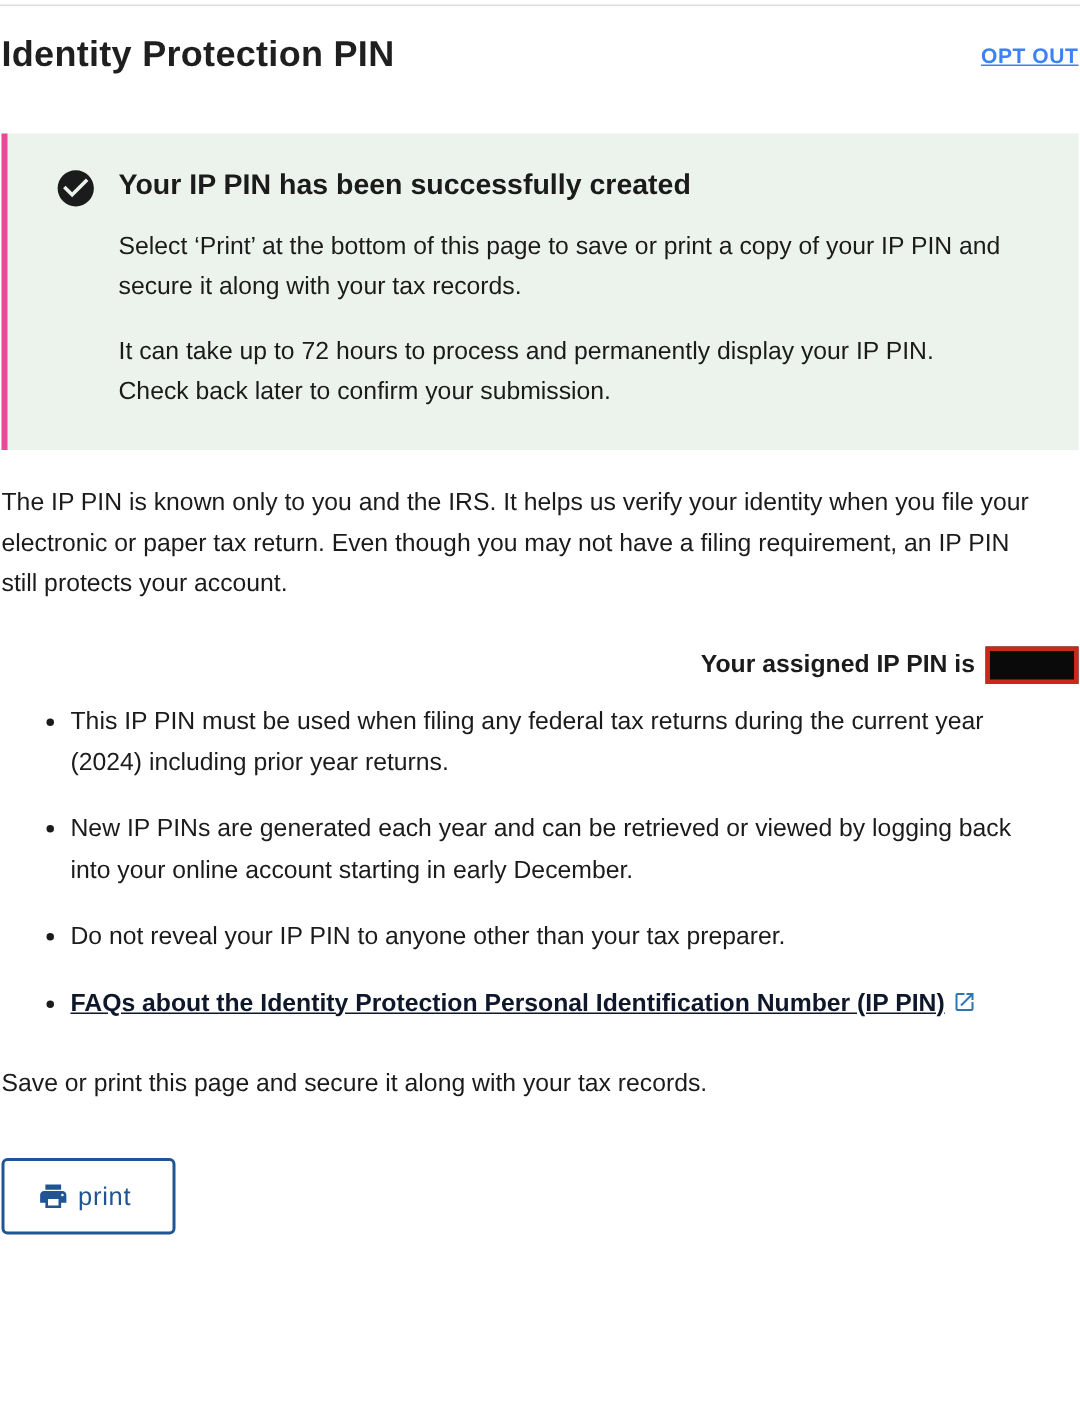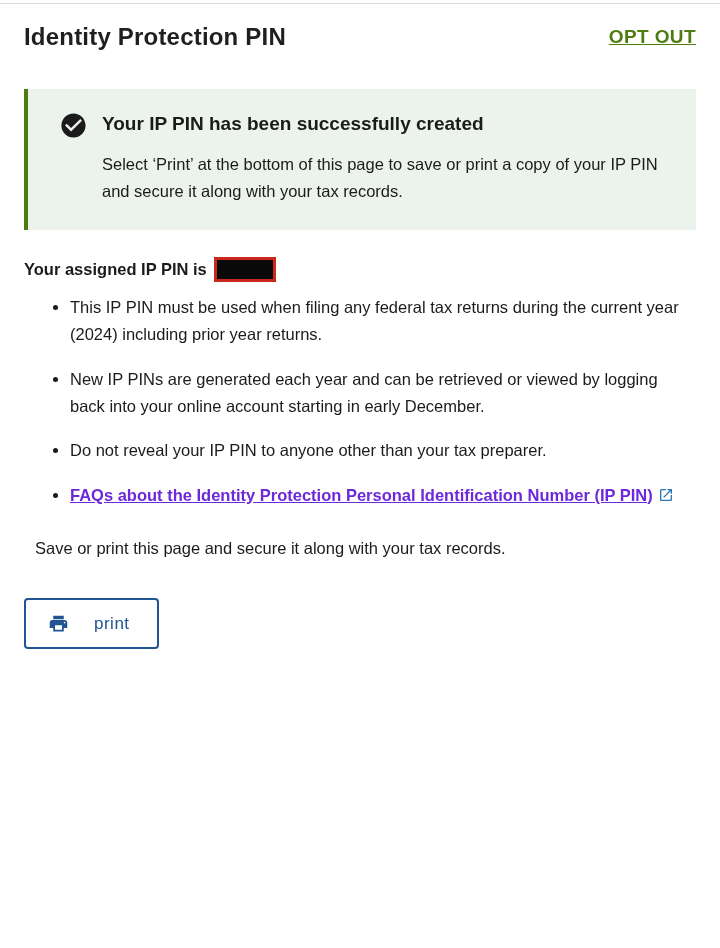--- a/index.html
+++ b/index.html
@@ -9,48 +9,48 @@
     background: #ffffff;
     font-family: "Liberation Sans", "DejaVu Sans", sans-serif;
     color: #1b1b1b;
     -webkit-font-smoothing: antialiased;
   }
   .top-rule {
     border-top: 1px solid #dcdcdc;
     margin-top: 3px;
   }
   .page {
-    padding: 0 24px;
+    padding: 0 1px;
   }
   .page-header {
     margin-top: 19px;
     display: flex;
     justify-content: space-between;
     align-items: center;
   }
   .page-header h1 {
     margin: 0;
     font-size: 24px;
     font-weight: 700;
     color: #1f1f1f;
     letter-spacing: 0.2px;
   }
   .opt-out {
-    font-size: 19px;
+    font-size: 14px;
     font-weight: 700;
     letter-spacing: 0.4px;
-    color: #4d7c0f;
+    color: #3b82f6;
     text-decoration: underline;
     cursor: pointer;
   }
   .alert-success {
     position: relative;
     margin-top: 38px;
     background: #ecf3ec;
-    border-left: 4px solid #4d7c0f;
+    border-left: 4px solid #ec4899;
     padding: 22px 30px 24px 74px;
   }
   .check-icon {
     position: absolute;
     left: 31px;
     top: 22px;
     width: 29px;
     height: 29px;
     display: inline-block;
   }
@@ -72,20 +72,21 @@
     line-height: 1.66;
     margin: 22px 0;
     max-width: 700px;
   }
   .pin-row {
     margin: 27px 0 12px 0;
     font-size: 16.5px;
     font-weight: 700;
     display: flex;
     align-items: center;
+    justify-content: flex-end;
   }
   .pin-redaction {
     display: inline-block;
     width: 62px;
     height: 25px;
     background: #0a0a0a;
     border: 3px solid #cb281c;
     margin-left: 7px;
   }
   ul.bullet-list {
@@ -93,39 +94,39 @@
     padding-left: 46px;
   }
   ul.bullet-list li {
     margin-bottom: 17px;
     font-size: 16.5px;
     line-height: 1.66;
     max-width: 640px;
   }
   ul.bullet-list li:last-child { margin-bottom: 0; }
   .faq-link {
-    color: #6d28d9;
+    color: #0f172a;
     font-weight: 700;
     text-decoration: underline;
     cursor: pointer;
   }
   .ext-icon {
     display: inline-block;
     width: 16px;
     height: 16px;
     vertical-align: -2px;
     margin-left: 5px;
   }
   .closing {
-    margin: 26px 0 36px 11px;
+    margin: 26px 0 36px 0;
   }
   .print-btn {
     display: inline-flex;
     align-items: center;
-    gap: 25px;
+    gap: 6px;
     background: #ffffff;
     border: 2px solid #215493;
     border-radius: 4px;
     padding: 13px 27px 13px 22px;
     color: #215493;
     font-family: "Liberation Sans", "DejaVu Sans", sans-serif;
     font-size: 17px;
     letter-spacing: 0.5px;
     cursor: pointer;
     margin-bottom: 15px;
@@ -149,22 +150,24 @@
   </header>
 
   <section class="alert-success">
     <span class="check-icon">
       <svg viewBox="0 0 24 24" width="29" height="29">
         <path fill="#1b1b1b" d="M12 2C6.48 2 2 6.48 2 12s4.48 10 10 10 10-4.48 10-10S17.52 2 12 2zm-2 15l-5-5 1.41-1.41L10 14.17l7.59-7.59L19 8l-9 9z"></path>
       </svg>
     </span>
     <h2>Your IP PIN has been successfully created</h2>
     <p>Select ‘Print’ at the bottom of this page to save or print a copy of your IP PIN and secure it along with your tax records.</p>
+    <p>It can take up to 72 hours to process and permanently display your IP PIN. Check back later to confirm your submission.</p>
   </section>
 
+  <p class="body-p">The IP PIN is known only to you and the IRS. It helps us verify your identity when you file your electronic or paper tax return. Even though you may not have a filing requirement, an IP PIN still protects your account.</p>
 
   <div class="pin-row">
     <span>Your assigned IP PIN is</span>
     <span class="pin-redaction"></span>
   </div>
 
   <ul class="bullet-list">
     <li>
       <div>This IP PIN must be used when filing any federal tax returns during the current year (2024) including prior year returns.</div>
     </li>

